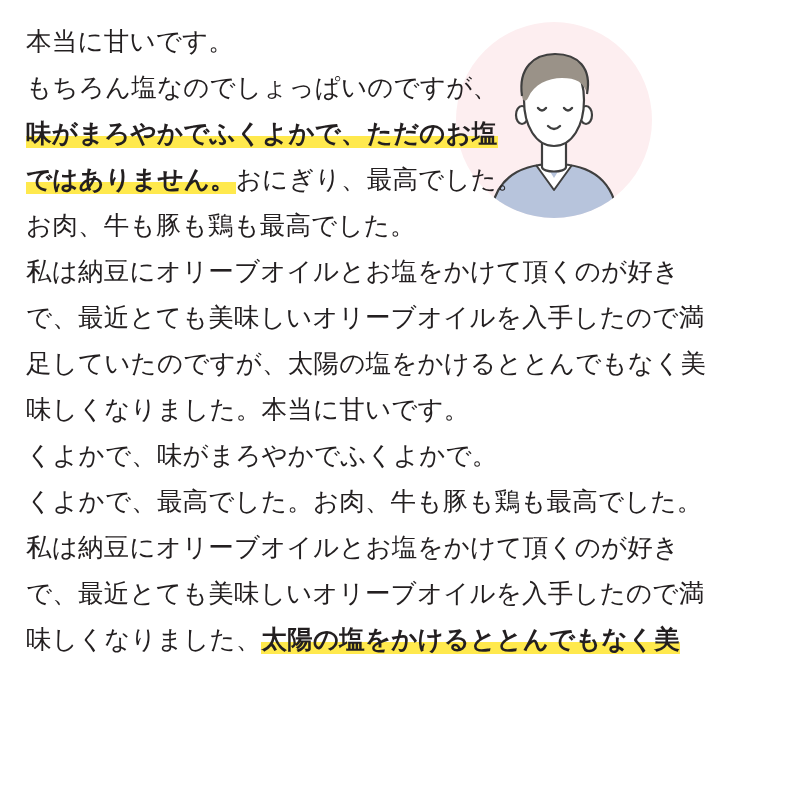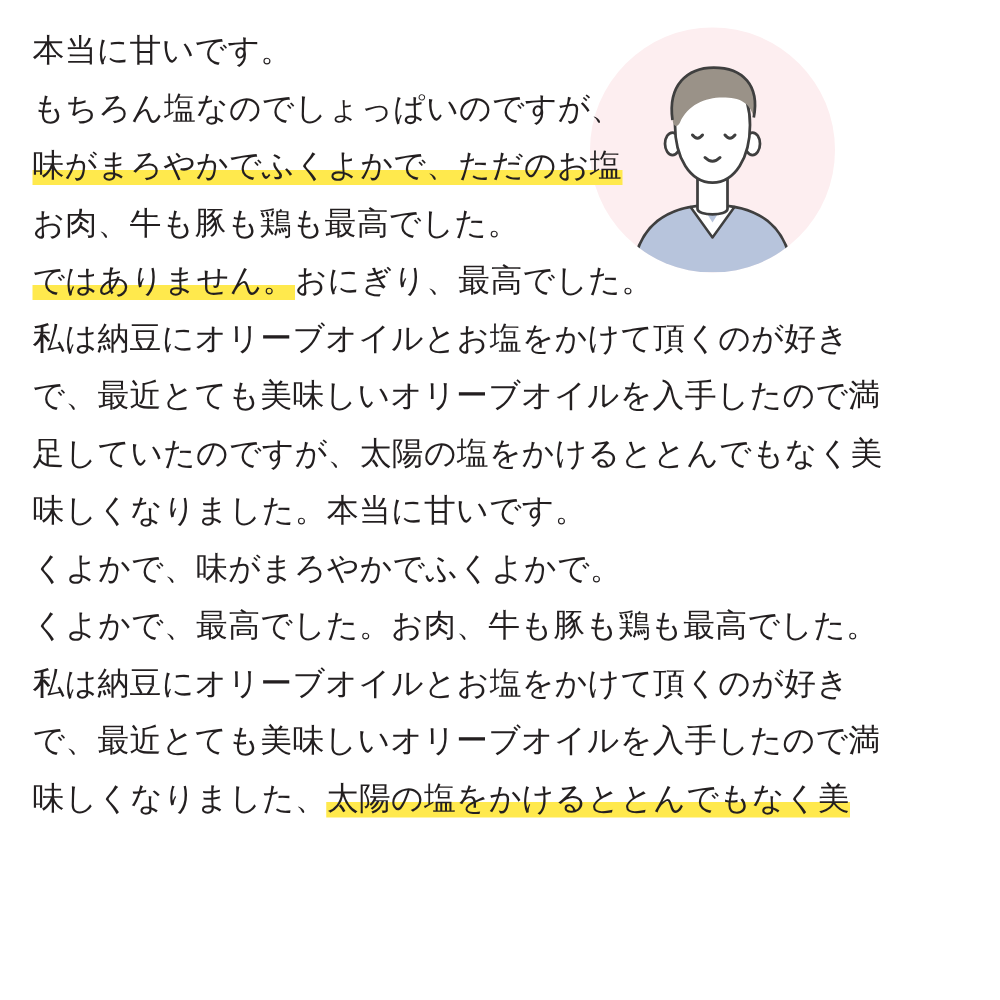--- a/index.html
+++ b/index.html
@@ -11,39 +11,39 @@
     height: 800px;
     background: #ffffff;
     font-family: "Liberation Sans", "DejaVu Sans", sans-serif;
     overflow: hidden;
   }
   #page {
     position: relative;
     width: 676px;
     height: 800px;
     background: #ffffff;
-    padding-left: 16px;
   }
   #testimonial-text {
     position: absolute;
     left: 26px;
     top: 18px;
     width: 748px;
     font-size: 25.5px;
     line-height: 46px;
     color: #231f20;
     letter-spacing: 0.2px;
   }
   .line {
     white-space: nowrap;
     height: 46px;
   }
   .mark {
     background: linear-gradient(to top, #ffe94d 0%, #ffe94d 42%, rgba(255,233,77,0) 42%);
     padding-bottom: 1px;
+    font-weight: bold;
   }
   
   .indent-line {
     width: 540px;
     white-space: nowrap;
     overflow: visible;
   }
   #avatar {
     position: absolute;
     right: 24px;
@@ -86,22 +86,22 @@
       <path d="M108 86 q4 5 8 0" fill="none" stroke="#3f3f3f" stroke-width="2.4" stroke-linecap="round"></path>
 
       <path d="M92 104 q6 6 12 0" fill="none" stroke="#3f3f3f" stroke-width="2.4" stroke-linecap="round"></path>
     </svg>
   </div>
 
   <div id="testimonial-text">
       <div class="line indent-line"><span>本当に甘いです。</span></div>
       <div class="line indent-line"><span>もちろん塩なのでしょっぱいのですが、</span></div>
       <div class="line indent-line"><span class="mark">味がまろやかでふくよかで、ただのお塩</span></div>
+      <div class="line indent-line"><span class="mark">ではありません。</span><span>おにぎり、最高でした。</span></div>
       <div class="line indent-line"><span>お肉、牛も豚も鶏も最高でした。</span></div>
-      <div class="line indent-line"><span class="mark">ではありません。</span><span>おにぎり、最高でした。</span></div>
       <div class="line"><span>私は納豆にオリーブオイルとお塩をかけて頂くのが好き</span></div>
       <div class="line"><span>で、最近とても美味しいオリーブオイルを入手したので満</span></div>
       <div class="line"><span>足していたのですが、太陽の塩をかけるととんでもなく美</span></div>
       <div class="line"><span>味しくなりました。本当に甘いです。</span></div>
       <div class="line"><span>くよかで、味がまろやかでふくよかで。</span></div>
       <div class="line"><span>くよかで、最高でした。お肉、牛も豚も鶏も最高でした。</span></div>
       <div class="line"><span>私は納豆にオリーブオイルとお塩をかけて頂くのが好き</span></div>
       <div class="line"><span>で、最近とても美味しいオリーブオイルを入手したので満</span></div>
       <div class="line"><span>味しくなりました、</span><span class="mark">太陽の塩をかけるととんでもなく美</span></div>
     </div>

